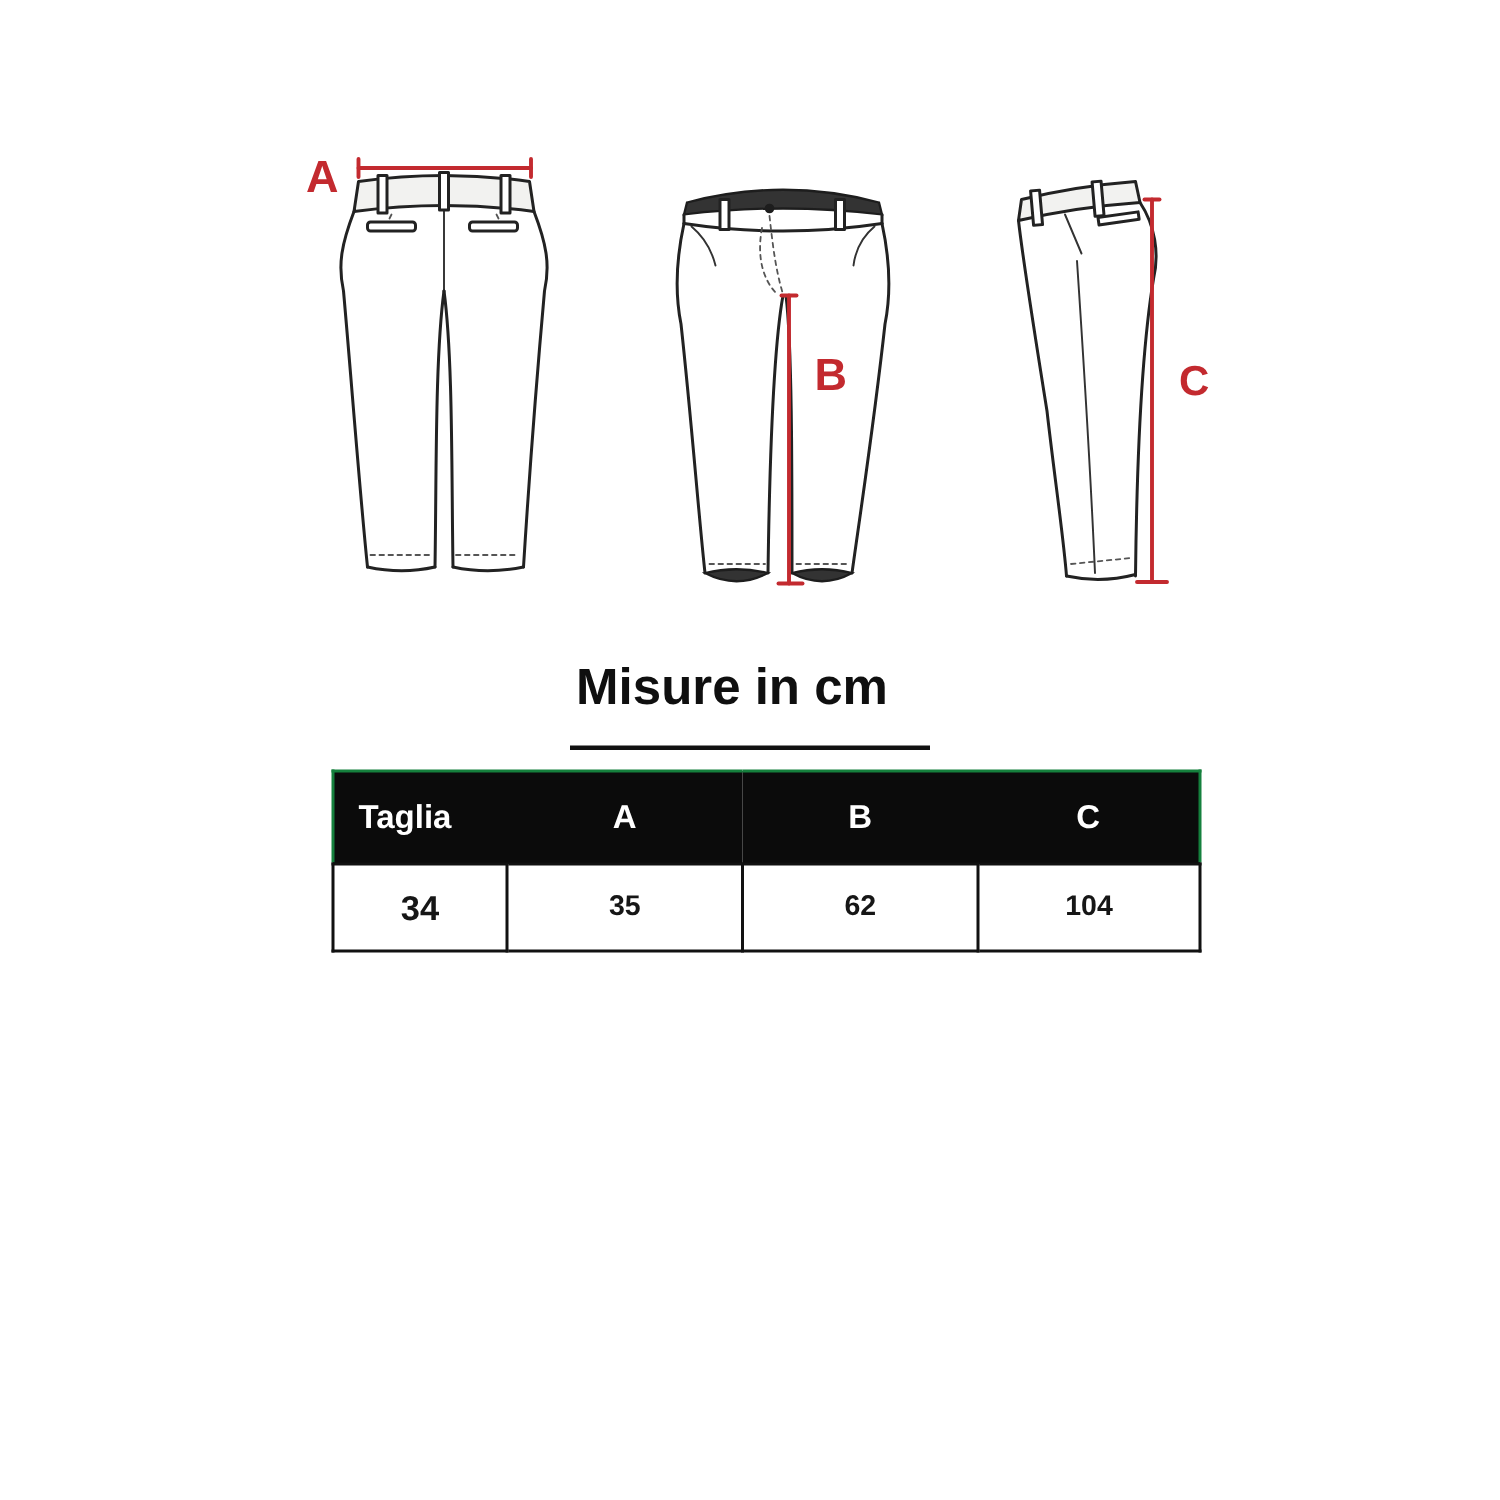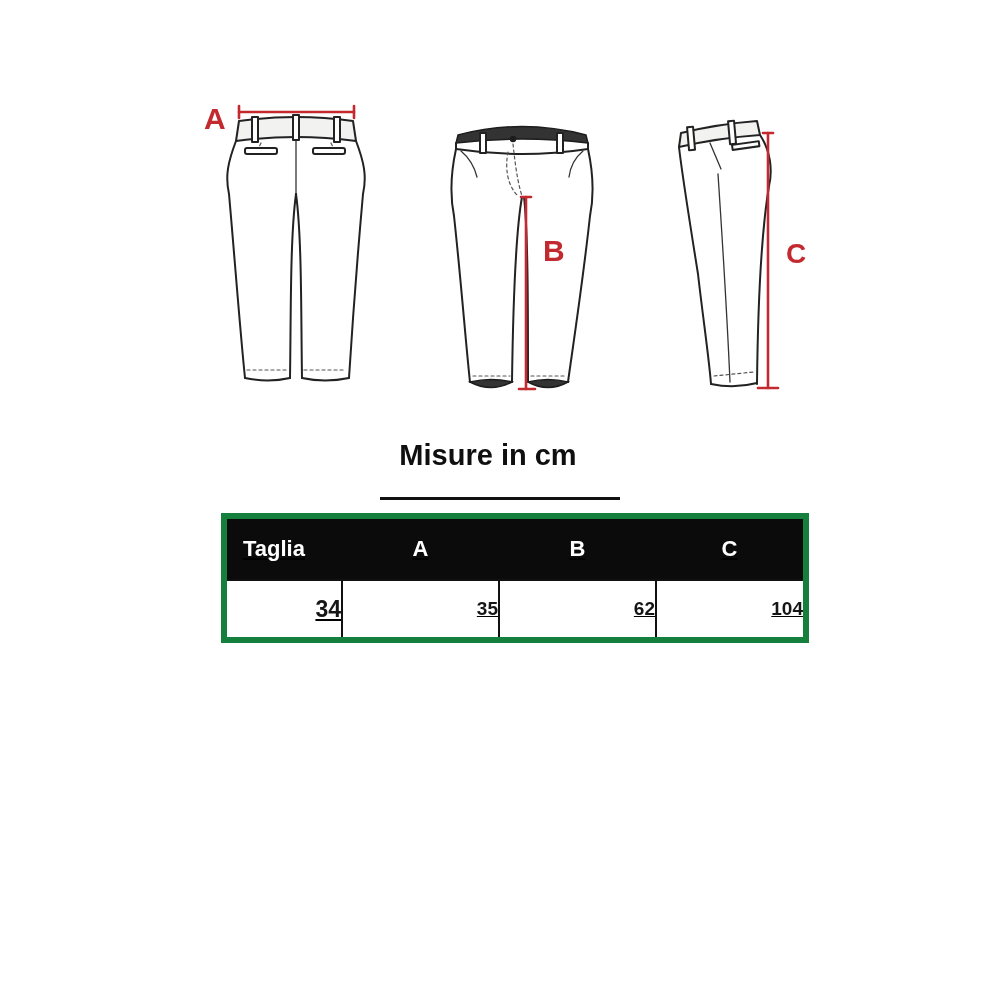--- a/index.html
+++ b/index.html
@@ -15,41 +15,41 @@
   .measure-label{
     position:absolute;color:#c32a2f;font-weight:bold;font-size:30px;
     line-height:1;letter-spacing:0;
   }
   #label-a{left:204px;top:104px;}
   #label-b{left:543px;top:236px;}
   #label-c{left:786px;top:240px;font-size:28px;}
 
   .title{
     position:absolute;left:288px;top:439px;width:400px;text-align:center;
-    font-size:29px;font-weight:bold;color:#0f0f0f;
+    font-size:34px;font-weight:bold;color:#0f0f0f;
   }
   .title-underline{
     position:absolute;left:380px;top:497px;width:240px;height:3px;background:#111;
   }
 
   table.size-table{
     position:absolute;left:221px;top:513px;width:560px;
-    border-collapse:collapse;border:6px solid #15803d;table-layout:fixed;text-decoration:underline;
+    border-collapse:collapse;border:2px solid #15803d;table-layout:fixed;
   }
   table.size-table th{
     background:#0b0b0b;color:#ffffff;font-weight:bold;font-size:22px;
     height:60px;text-align:center;padding:0;
   }
   table.size-table th.col-taglia{width:99px;text-align:left;padding-left:16px;}
   table.size-table th.col-a{width:157px;}
   table.size-table th.col-b{width:157px;}
   table.size-table th.col-c{width:147px;}
   table.size-table td{
     border:2px solid #111;background:#ffffff;color:#161616;
-    text-align:right;font-weight:bold;font-size:19px;height:56px;padding:0;
+    text-align:center;font-weight:bold;font-size:19px;height:56px;padding:0;
   }
   table.size-table td.cell-size{font-size:23px;}
 
   svg .ink{stroke:#222;fill:none;stroke-width:2;stroke-linecap:round;stroke-linejoin:round;}
   svg .ink-thin{stroke:#333;fill:none;stroke-width:1.3;stroke-linecap:round;}
   svg .stitch{stroke:#555;fill:none;stroke-width:1.2;stroke-dasharray:3 3;stroke-linecap:round;}
   svg .fillwhite{fill:#ffffff;}
   svg .band{fill:#f2f2f0;}
   svg .dark{fill:#333333;stroke:#1d1d1d;stroke-width:1.5;}
   svg .red{stroke:#c32a2f;fill:none;stroke-width:2.6;stroke-linecap:round;}

